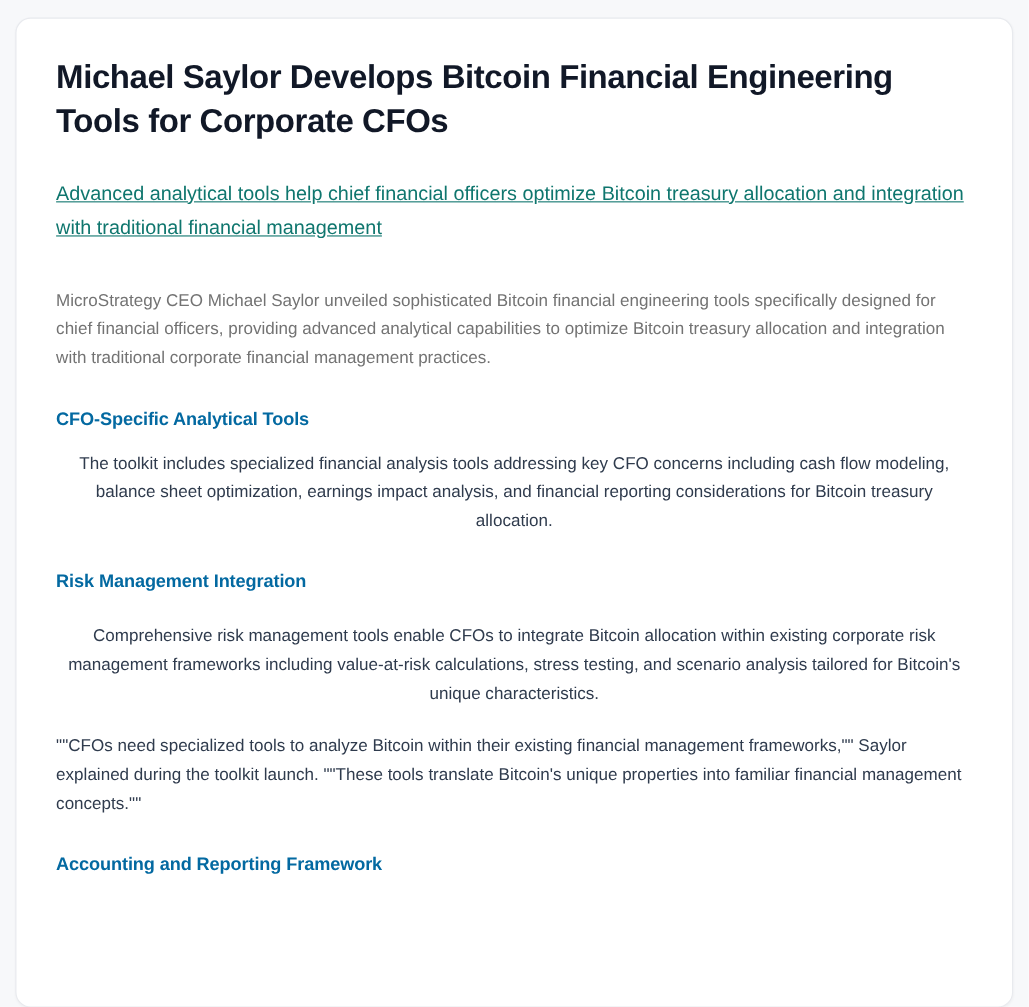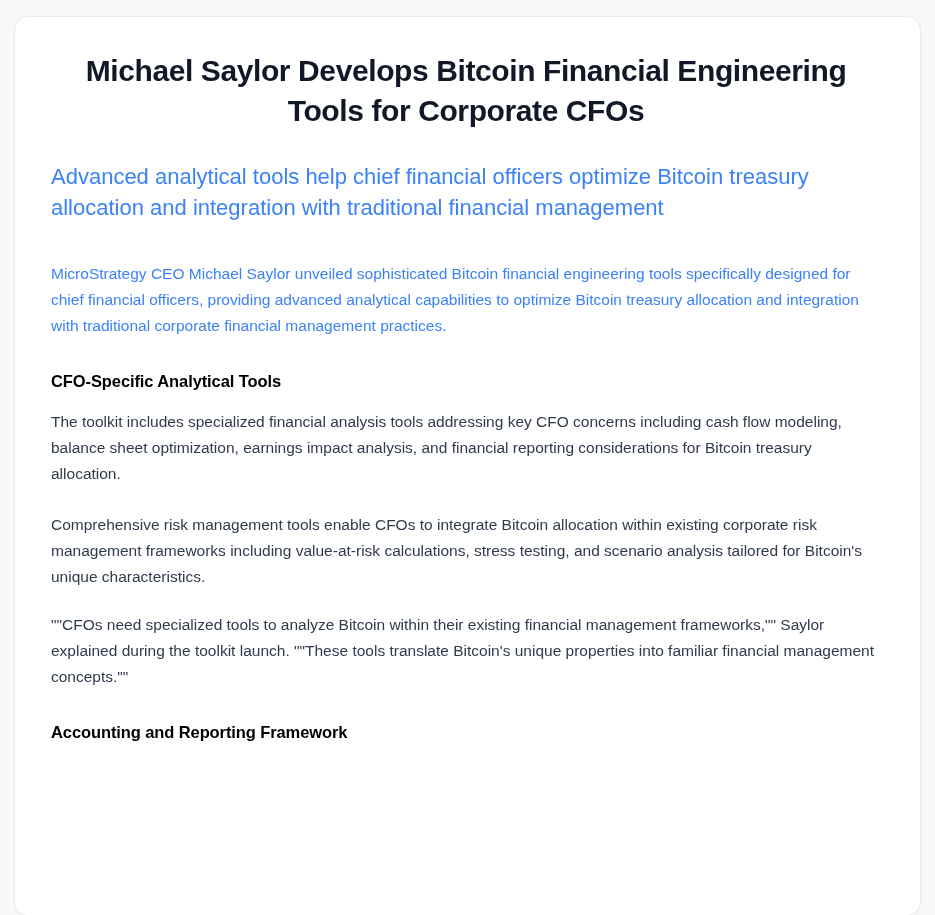--- a/index.html
+++ b/index.html
@@ -31,51 +31,52 @@
     box-shadow: 0 1px 2px rgba(16,24,40,0.03);
   }
   .article-title {
     font-size: 30px;
     line-height: 40px;
     font-weight: bold;
     color: #111827;
     letter-spacing: -0.4px;
     margin: 8px 0 0 0;
     max-width: 830px;
-    text-align: center;
   }
   .article-subtitle {
-    font-size: 22px;
+    font-size: 18px;
     line-height: 31px;
-    color: #3b82f6;
+    color: #0f766e;
     font-weight: normal;
     margin: 30px 0 0 0;
     max-width: 840px;
+    text-decoration: underline;
   }
   .lede {
     font-size: 15.5px;
     line-height: 26px;
-    color: #3b82f6;
+    color: #737373;
     margin: 38px 0 0 0;
     max-width: 850px;
   }
   .section-heading {
     font-size: 16.5px;
     line-height: 24px;
     font-weight: bold;
-    color: #000000;
+    color: #0369a1;
     margin: 30px 0 0 0;
     letter-spacing: -0.1px;
   }
   .body-para {
     font-size: 15.5px;
     line-height: 26px;
     color: #2f3b4d;
     margin: 16px 0 0 0;
     max-width: 850px;
+    text-align: center;
   }
   .body-para.tight {
     margin-top: 25px;
   }
   .quote-para {
     font-size: 15.5px;
     line-height: 26px;
     color: #2f3b4d;
     margin: 22px 0 0 0;
     max-width: 850px;
@@ -89,19 +90,20 @@
 
     <h1 class="article-title">Michael Saylor Develops Bitcoin Financial Engineering Tools for Corporate CFOs</h1>
 
     <p class="article-subtitle">Advanced analytical tools help chief financial officers optimize Bitcoin treasury allocation and integration with traditional financial management</p>
 
     <p class="lede">MicroStrategy CEO Michael Saylor unveiled sophisticated Bitcoin financial engineering tools specifically designed for chief financial officers, providing advanced analytical capabilities to optimize Bitcoin treasury allocation and integration with traditional corporate financial management practices.</p>
 
     <h2 class="section-heading">CFO-Specific Analytical Tools</h2>
     <p class="body-para">The toolkit includes specialized financial analysis tools addressing key CFO concerns including cash flow modeling, balance sheet optimization, earnings impact analysis, and financial reporting considerations for Bitcoin treasury allocation.</p>
 
+    <h2 class="section-heading">Risk Management Integration</h2>
     <p class="body-para tight">Comprehensive risk management tools enable CFOs to integrate Bitcoin allocation within existing corporate risk management frameworks including value-at-risk calculations, stress testing, and scenario analysis tailored for Bitcoin's unique characteristics.</p>
     <p class="quote-para">""CFOs need specialized tools to analyze Bitcoin within their existing financial management frameworks,"" Saylor explained during the toolkit launch. ""These tools translate Bitcoin's unique properties into familiar financial management concepts.""</p>
 
     <h2 class="section-heading">Accounting and Reporting Framework</h2>
 
   </article>
 </div>
 
 </body></html>

